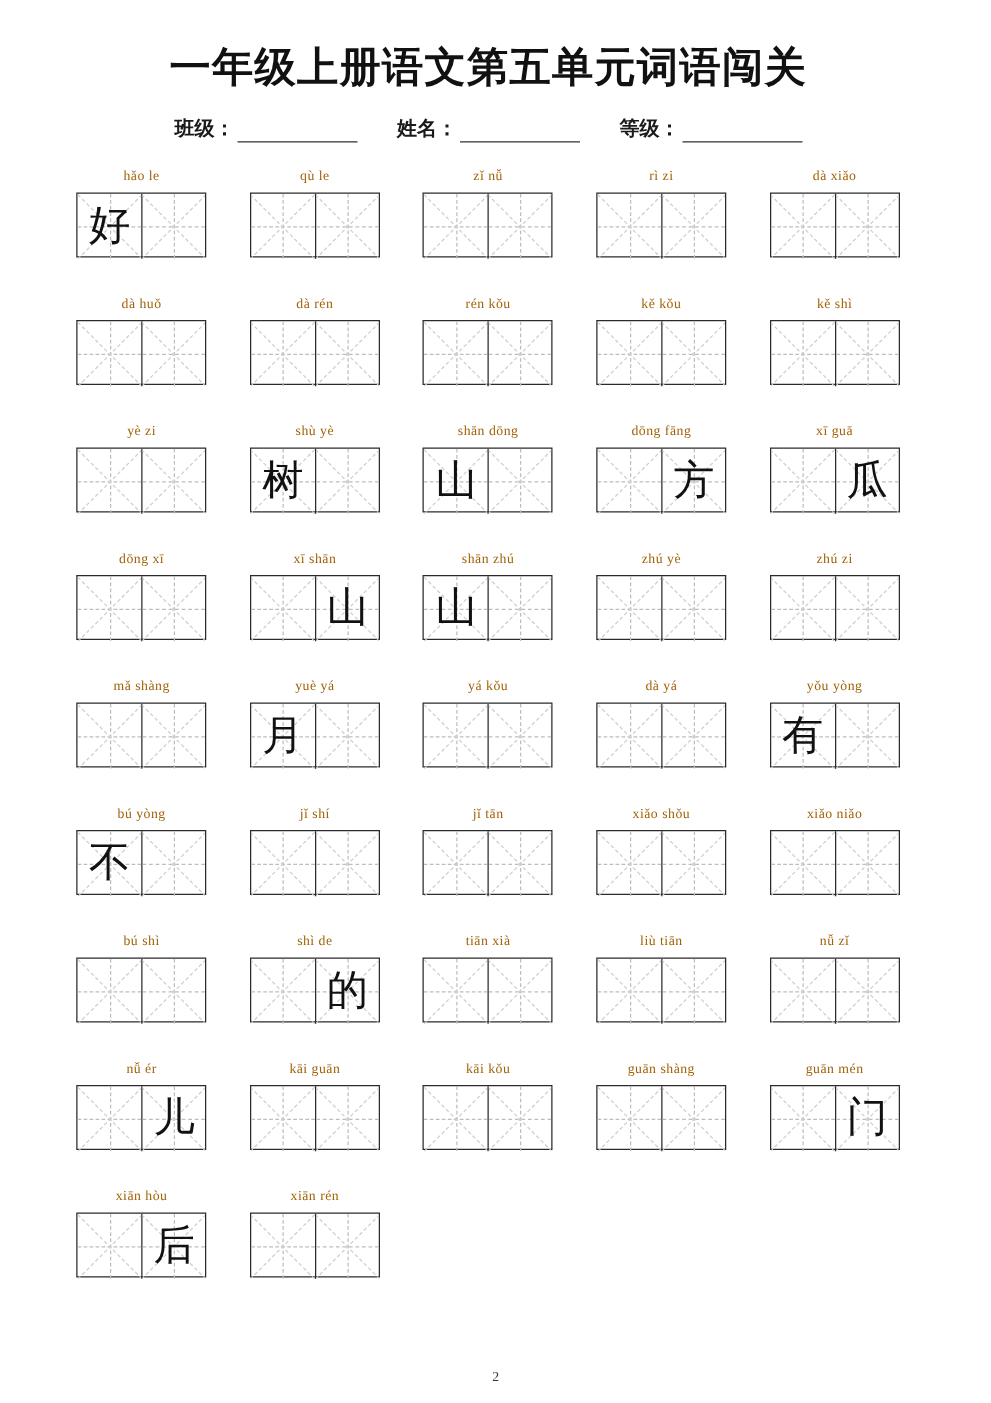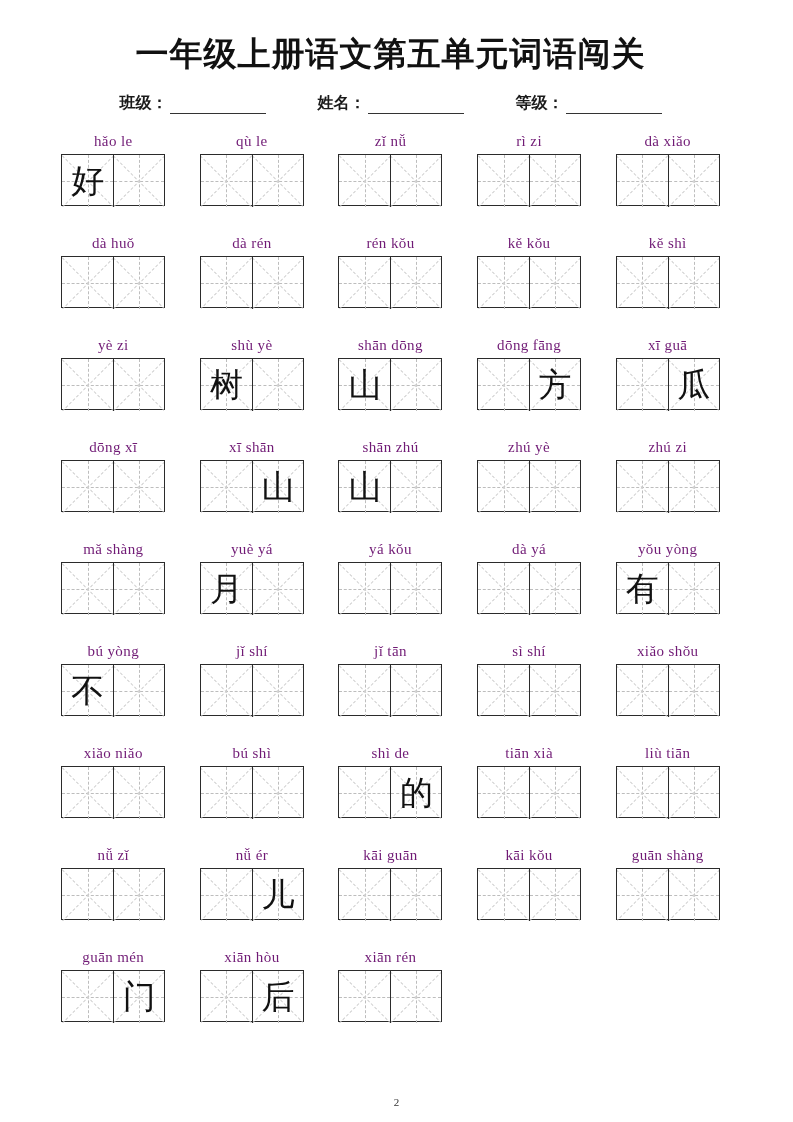--- a/index.html
+++ b/index.html
@@ -25,21 +25,21 @@
     font-size: 33px;
     font-weight: bold;
     letter-spacing: 1px;
     margin: 6px 0 2px 0;
     color: #111;
   }
   .meta-row {
     display: flex;
     justify-content: center;
     align-items: flex-end;
-    gap: 52px;
+    gap: 32px;
     margin-top: 16px;
     margin-bottom: 14px;
     font-family: "Liberation Serif", serif;
     font-size: 16px;
   }
   .meta-item { display: flex; align-items: flex-end; }
   .meta-label { white-space: nowrap; font-weight: bold; }
   .meta-blank {
     display: inline-block;
     width: 96px;
@@ -56,23 +56,23 @@
   }
   .cell {
     display: flex;
     flex-direction: column;
     align-items: center;
     height: 100px;
     justify-content: flex-start;
   }
   .pinyin {
     font-family: "Liberation Serif", serif;
-    font-size: 15px;
+    font-size: 11px;
     letter-spacing: 0.4px;
-    color: #701a75;
+    color: #a16207;
     height: 26px;
     line-height: 26px;
     white-space: nowrap;
   }
   .boxes {
     display: flex;
     border: 1.3px solid #2b2b2b;
     width: 104px;
     height: 52px;
     background: #fff;
@@ -697,39 +697,20 @@
           <div class="tbox">
             <span class="guide-h"></span>
             <span class="guide-v"></span>
             <span class="guide-d1"></span>
             <span class="guide-d2"></span>
             <span class="han"></span>
           </div>
         </div>
       </div>
       <div class="cell">
-        <div class="pinyin">sì shí</div>
-        <div class="boxes">
-          <div class="tbox">
-            <span class="guide-h"></span>
-            <span class="guide-v"></span>
-            <span class="guide-d1"></span>
-            <span class="guide-d2"></span>
-            <span class="han"></span>
-          </div>
-          <div class="tbox">
-            <span class="guide-h"></span>
-            <span class="guide-v"></span>
-            <span class="guide-d1"></span>
-            <span class="guide-d2"></span>
-            <span class="han"></span>
-          </div>
-        </div>
-      </div>
-      <div class="cell">
         <div class="pinyin">xiǎo shǒu</div>
         <div class="boxes">
           <div class="tbox">
             <span class="guide-h"></span>
             <span class="guide-v"></span>
             <span class="guide-d1"></span>
             <span class="guide-d2"></span>
             <span class="han"></span>
           </div>
           <div class="tbox">

